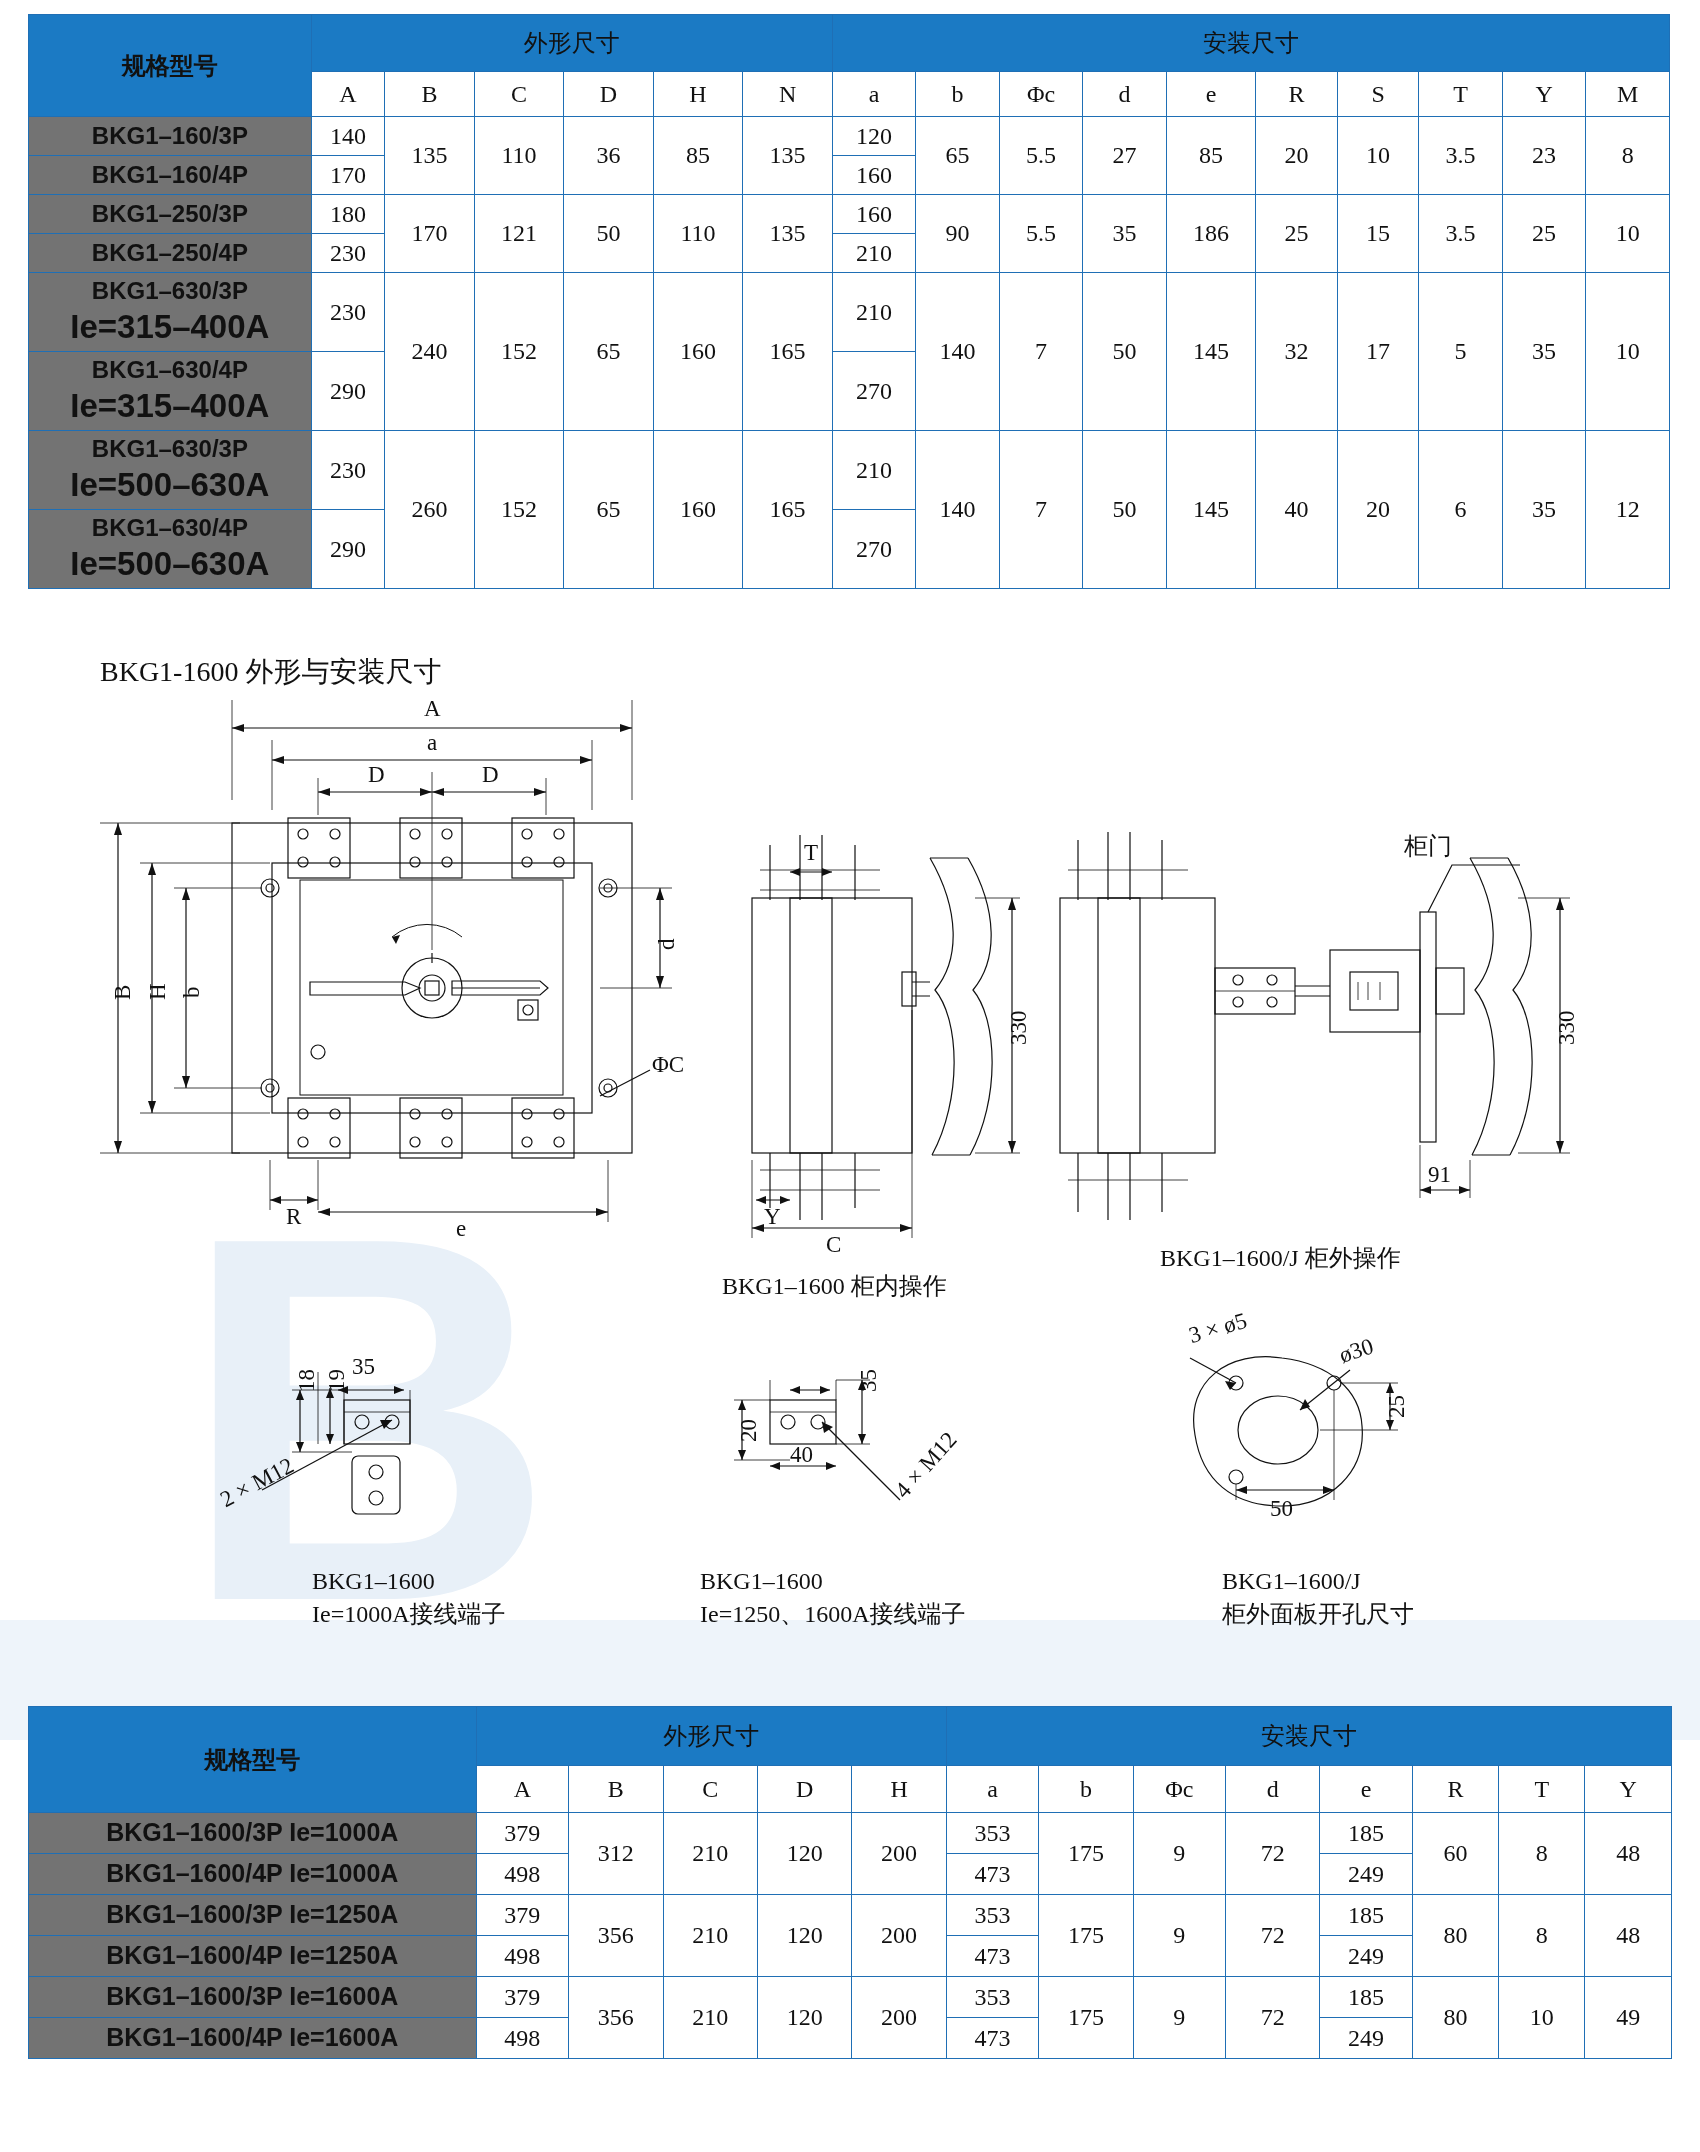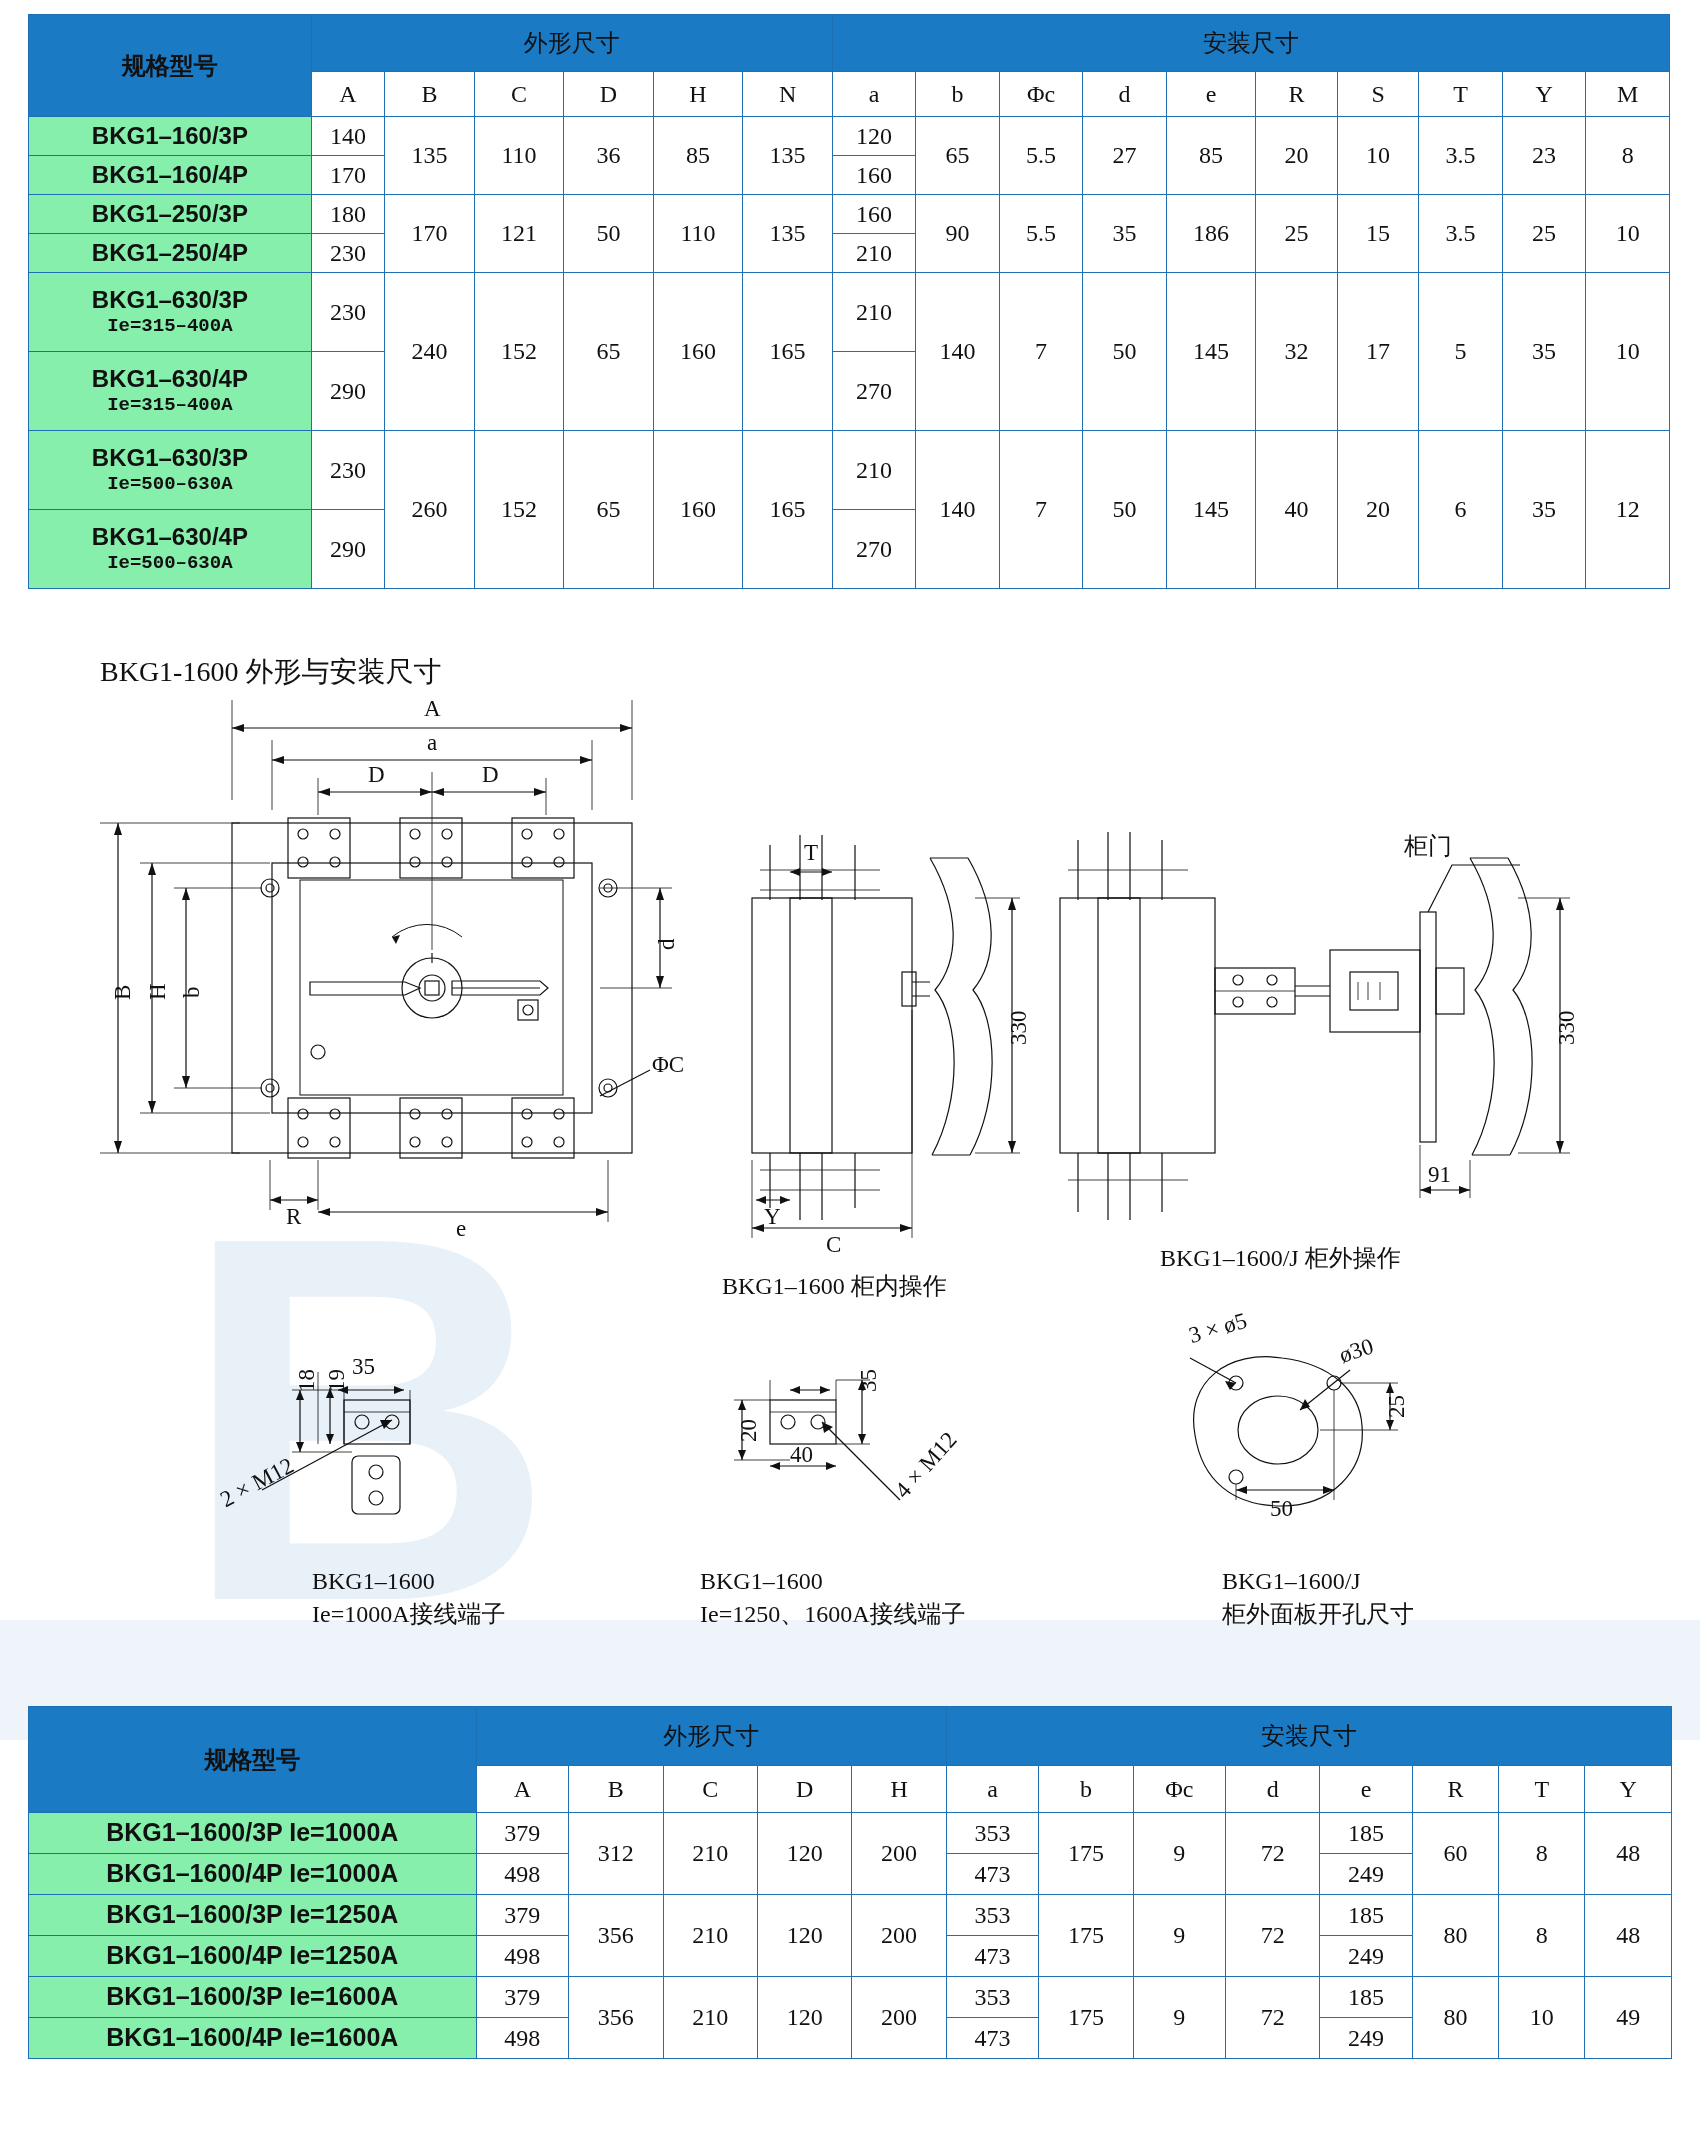--- a/index.html
+++ b/index.html
@@ -38,25 +38,25 @@
     color:#111;
     padding:0;
   }
   .hdr{
     background:#1b7ac4;color:#ffffff;font-weight:bold;
     font-family:"Liberation Sans", sans-serif;
   }
   .hdr-group{font-size:27px;font-weight:normal;font-family:"Liberation Serif",serif;}
   .sub-hdr{font-size:25px;background:#ffffff;color:#111;font-family:"Liberation Serif",serif;}
   .model{
-    background:#86efac;color:#ffffff;font-weight:bold;font-size:25px;
+    background:#737373;color:#ffffff;font-weight:bold;font-size:25px;
     font-family:"Liberation Sans", sans-serif;
     text-align:center;line-height:1.25;
   }
-  .model small{display:block;font-size:19px;font-family:Liberation Mono, monospace;}
+  .model small{display:block;font-size:33px;}
 
   
   #table1{left:28px;top:14px;width:1642px;}
   #table1 td{height:38px;}
 
   
   #table2{left:28px;top:1706px;width:1644px;}
   #table2 td{height:40px;}
   #table2 .model{font-size:25px;}
 

